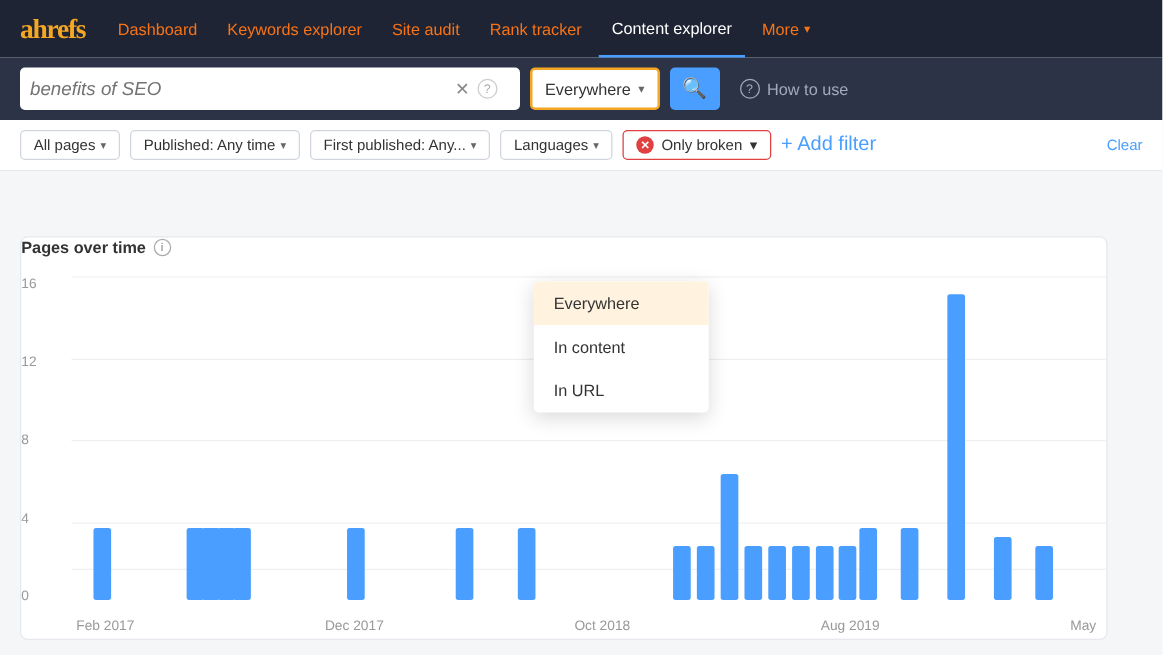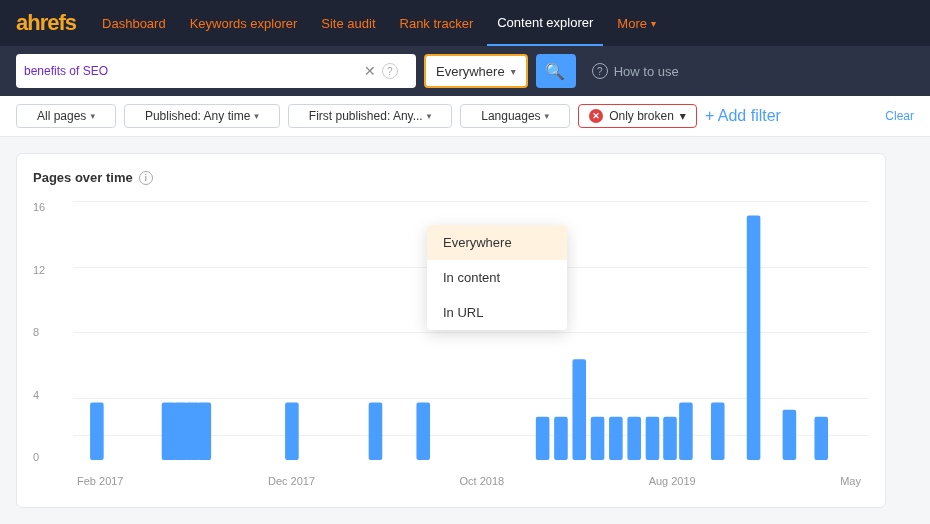--- a/index.html
+++ b/index.html
@@ -7,21 +7,21 @@
 
     
     .topnav {
       background: #1e2433;
       display: flex;
       align-items: center;
       padding: 0 16px;
       height: 46px;
       gap: 4px;
     }
-    .logo { color: #fff; font-weight: 900; font-size: 22px; margin-right: 12px; letter-spacing: -1px; }
+    .logo { color: #fff; font-weight: 900; font-size: 22px; margin-right: 12px; letter-spacing: -1px; font-family: Liberation Serif, serif; }
     .logo span { color: #f5a623; }
     .nav-link {
       color: #f97316;
       text-decoration: none;
       padding: 0 10px;
       height: 46px;
       display: flex;
       align-items: center;
       font-size: 13px;
       cursor: pointer;
@@ -43,23 +43,24 @@
       align-items: center;
       background: #fff;
       border-radius: 4px;
       padding: 0 8px;
       height: 34px;
       flex: 0 0 400px;
     }
     .search-input {
       border: none;
       outline: none;
-      font-size: 12px;
+      font-size: 15px;
       width: 340px;
-      color: #6d28d9;
+      color: #737373;
+      font-style: italic;
     }
     .search-input-icons { display: flex; align-items: center; gap: 6px; }
     .icon-x { color: #888; cursor: pointer; font-size: 14px; }
     .icon-q { color: #aaa; font-size: 13px; border: 1px solid #ccc; border-radius: 50%; width: 16px; height: 16px; display: flex; align-items: center; justify-content: center; font-size: 10px; cursor: pointer; }
 
     .dropdown-trigger {
       background: #fff;
       border-radius: 4px;
       height: 34px;
       display: flex;
@@ -115,21 +116,21 @@
       display: flex;
       align-items: center;
       padding: 8px 16px;
       gap: 8px;
       flex-wrap: wrap;
     }
     .filter-btn {
       border: 1px solid #d0d5dd;
       background: #fff;
       border-radius: 4px;
-      padding: 4px 20px;
+      padding: 4px 10px;
       font-size: 12px;
       cursor: pointer;
       display: flex;
       align-items: center;
       gap: 4px;
       color: #333;
     }
     .filter-btn .chevron { font-size: 9px; color: #666; }
     .filter-broken {
       border: 1px solid #e04040;
@@ -173,22 +174,22 @@
       cursor: pointer;
       font-size: 12px;
     }
 
     
     .main { padding: 16px; position: relative; }
     .chart-card {
       background: #fff;
       border-radius: 6px;
       border: 1px solid #e5e8ed;
-      padding: 16px;
       width: 870px;
+      margin-top: 36px;
     }
     .chart-title {
       font-size: 13px;
       color: #333;
       font-weight: 600;
       display: flex;
       align-items: center;
       gap: 6px;
       margin-bottom: 16px;
     }

